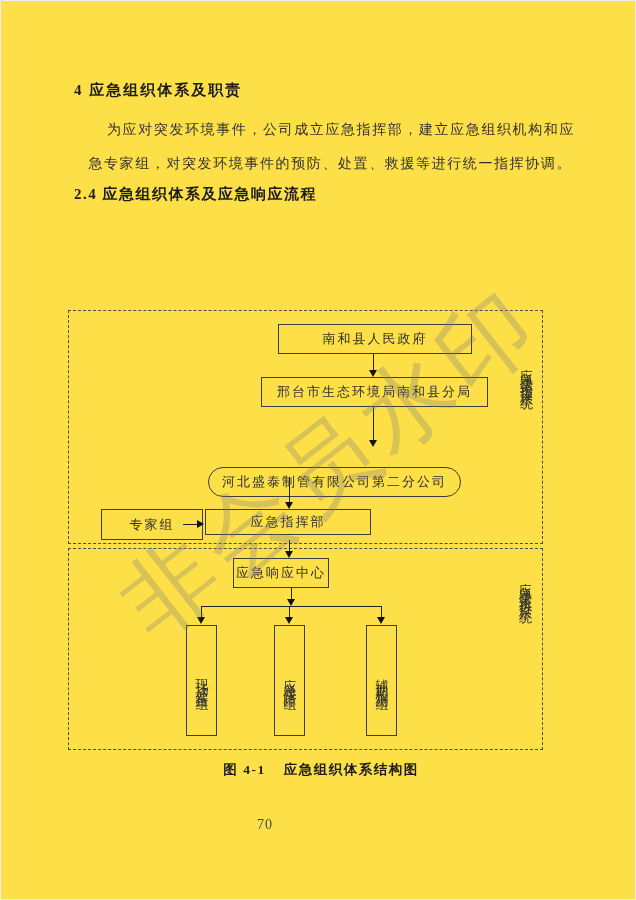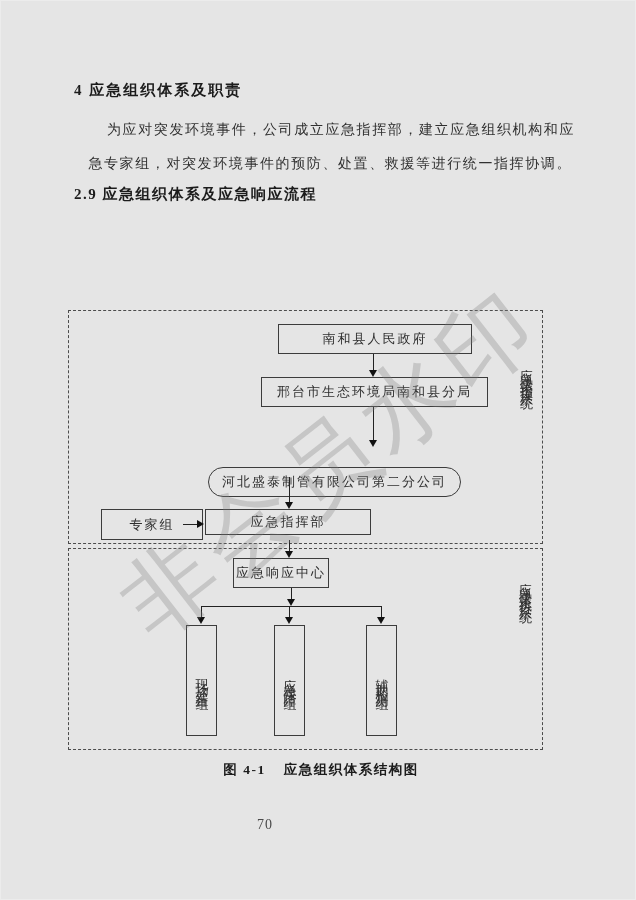--- a/index.html
+++ b/index.html
@@ -7,21 +7,21 @@
     width:636px;height:900px;
     background:#ffffff;
     font-family:"Liberation Serif","DejaVu Serif",serif;
     color:#262626;
     overflow:hidden;
   }
   .page{
     position:relative;
     width:634px;height:898px;
     border:1px solid #ececec;
-    background:#e5e5e5;
+    background:#fde047;
   }
   
   .h1{
     position:absolute;left:73px;top:80px;width:494px;
     font-size:15px;font-weight:bold;letter-spacing:2px;color:#1c1c1c;
   }
   .para{position:absolute;left:73px;width:498px;}
   .para .line{
     line-height:34px;font-size:14px;letter-spacing:1.6px;
     white-space:nowrap;color:#303030;
@@ -103,21 +103,21 @@
 
 <div class="page">
 
   <div class="h1">4 应急组织体系及职责</div>
 
   <div class="para p1">
     <div class="line indent">为应对突发环境事件，公司成立应急指挥部，建立应急组织机构和应</div>
     <div class="line">急专家组，对突发环境事件的预防、处置、救援等进行统一指挥协调。</div>
   </div>
 
-  <div class="h2">2.9 应急组织体系及应急响应流程</div>
+  <div class="h2">2.4 应急组织体系及应急响应流程</div>
 
 
   <div class="figure">
 
     <div class="dashed-rect rect-upper"></div>
     <div class="dashed-rect rect-lower"></div>
 
     <div class="node node-gov">南和县人民政府</div>
     <div class="node node-bureau">邢台市生态环境局南和县分局</div>
     <div class="node node-company">河北盛泰制管有限公司第二分公司</div>

